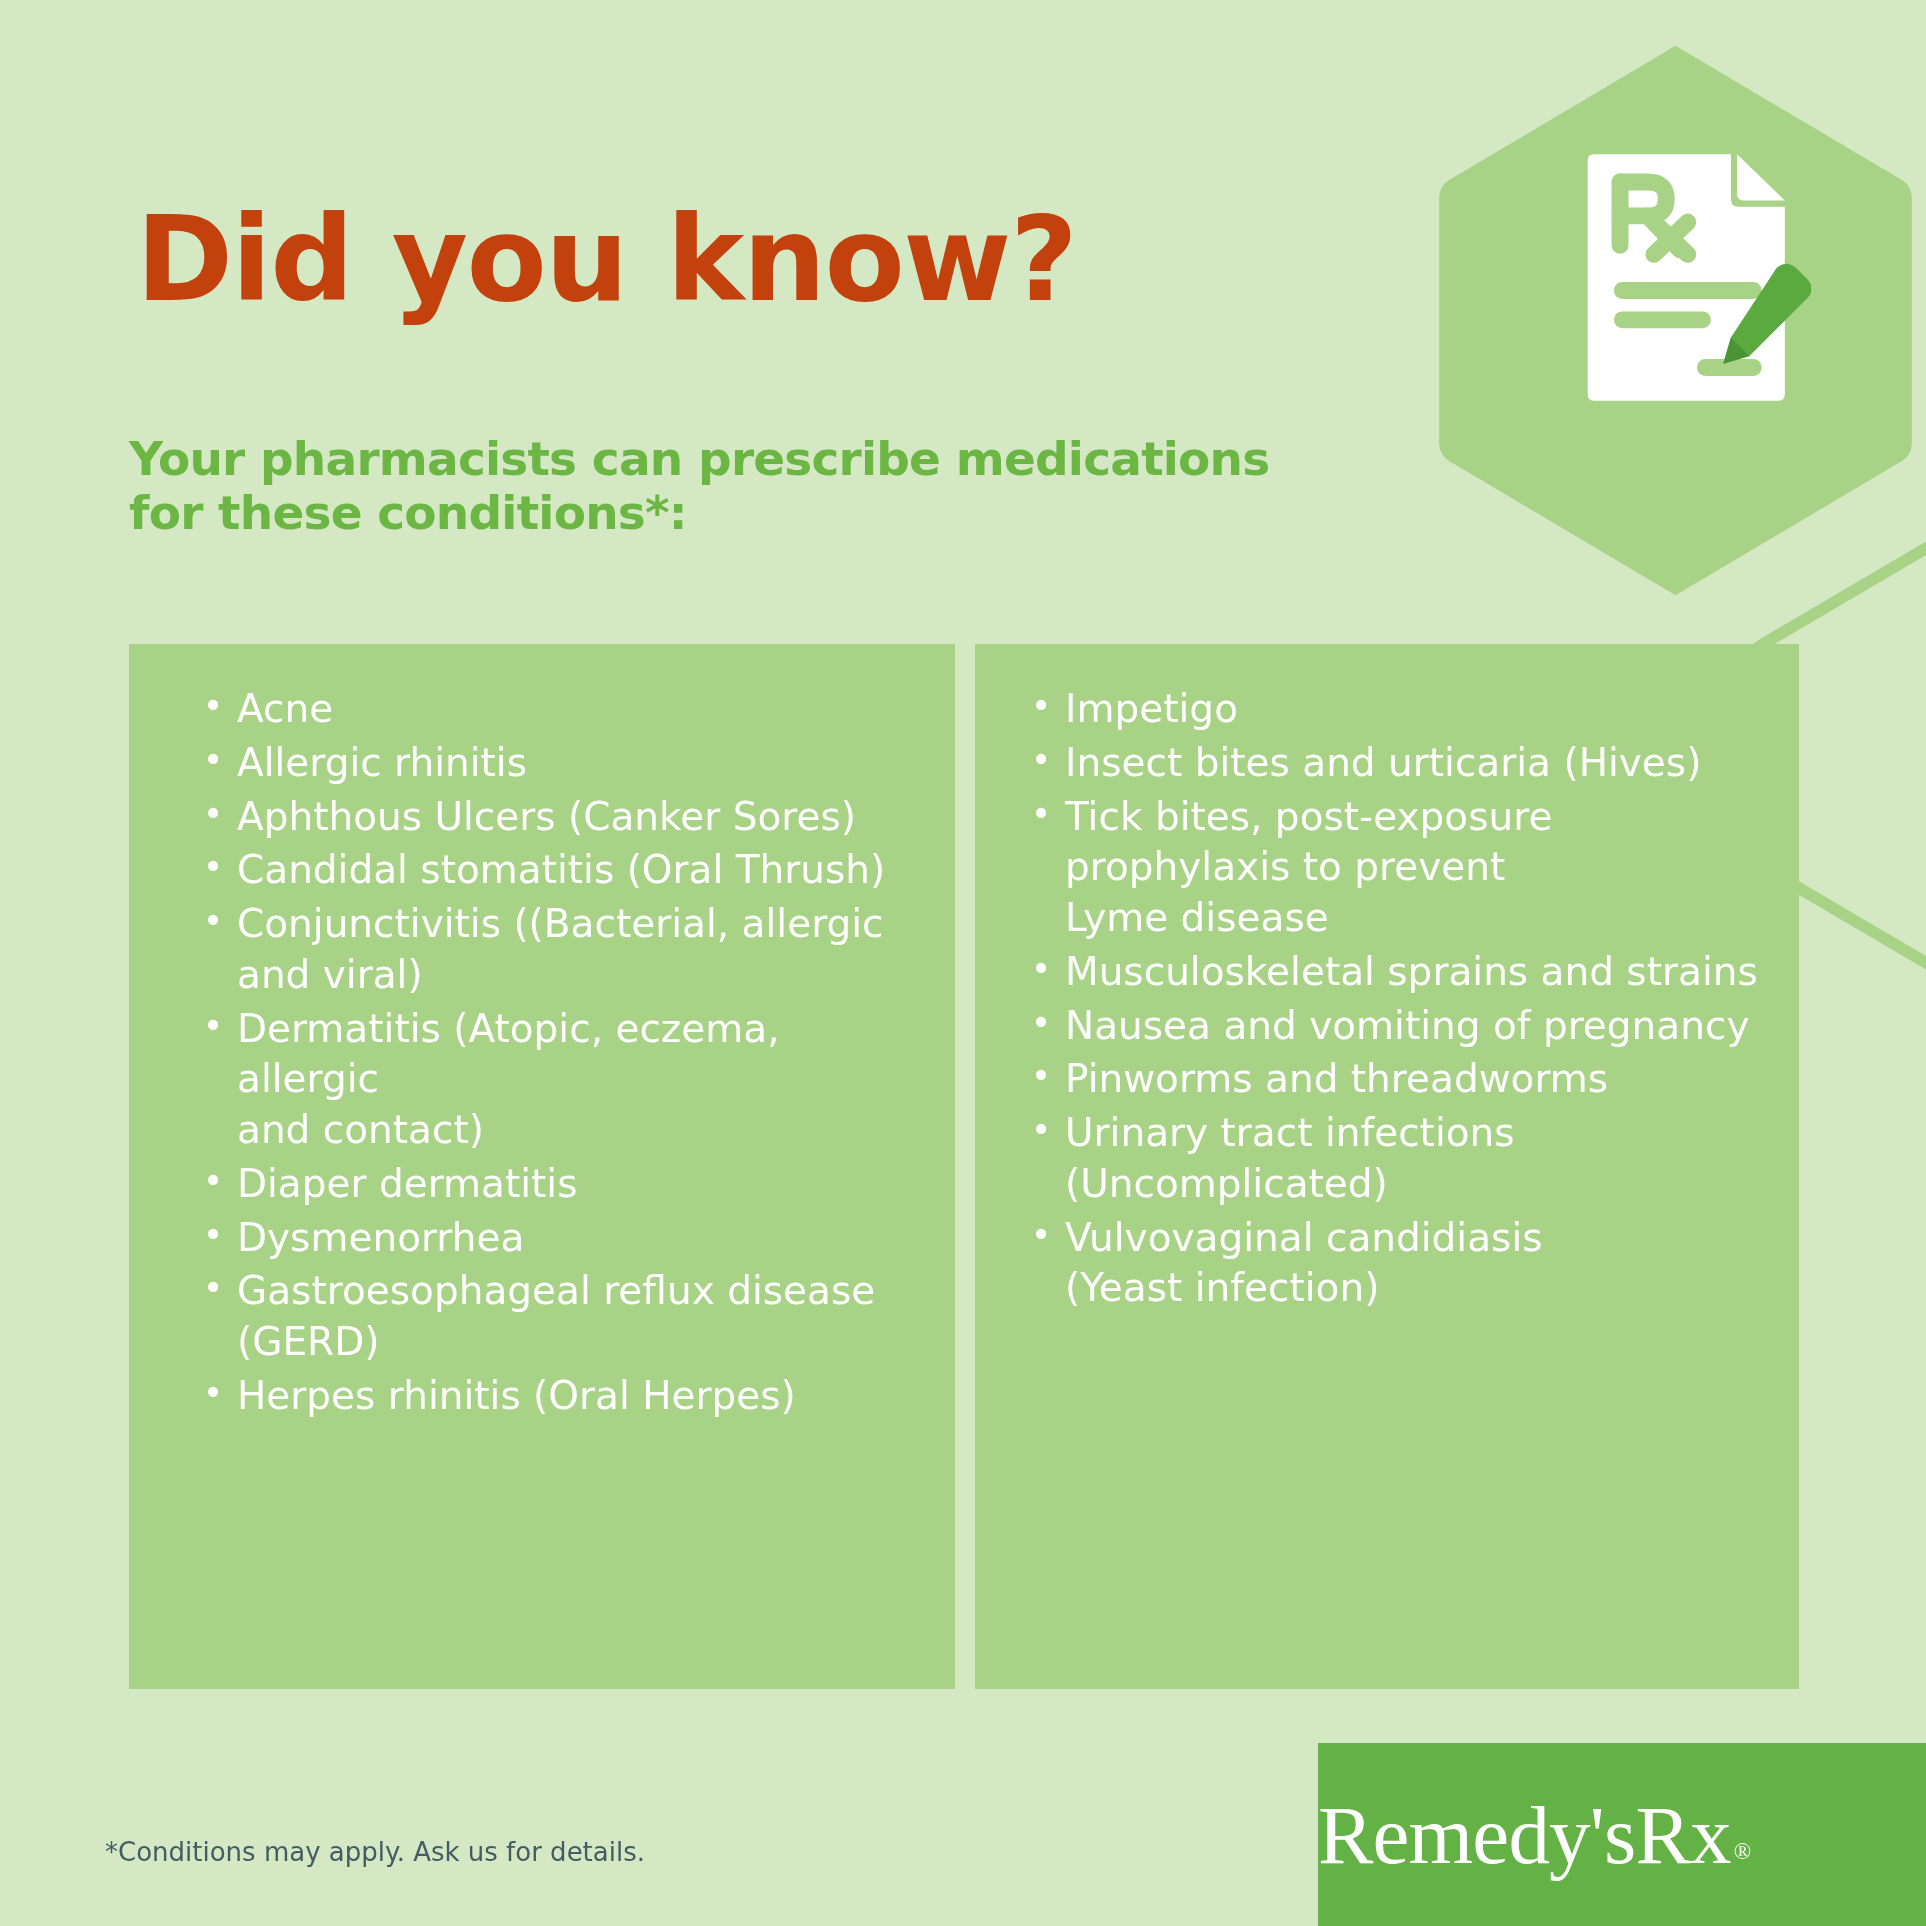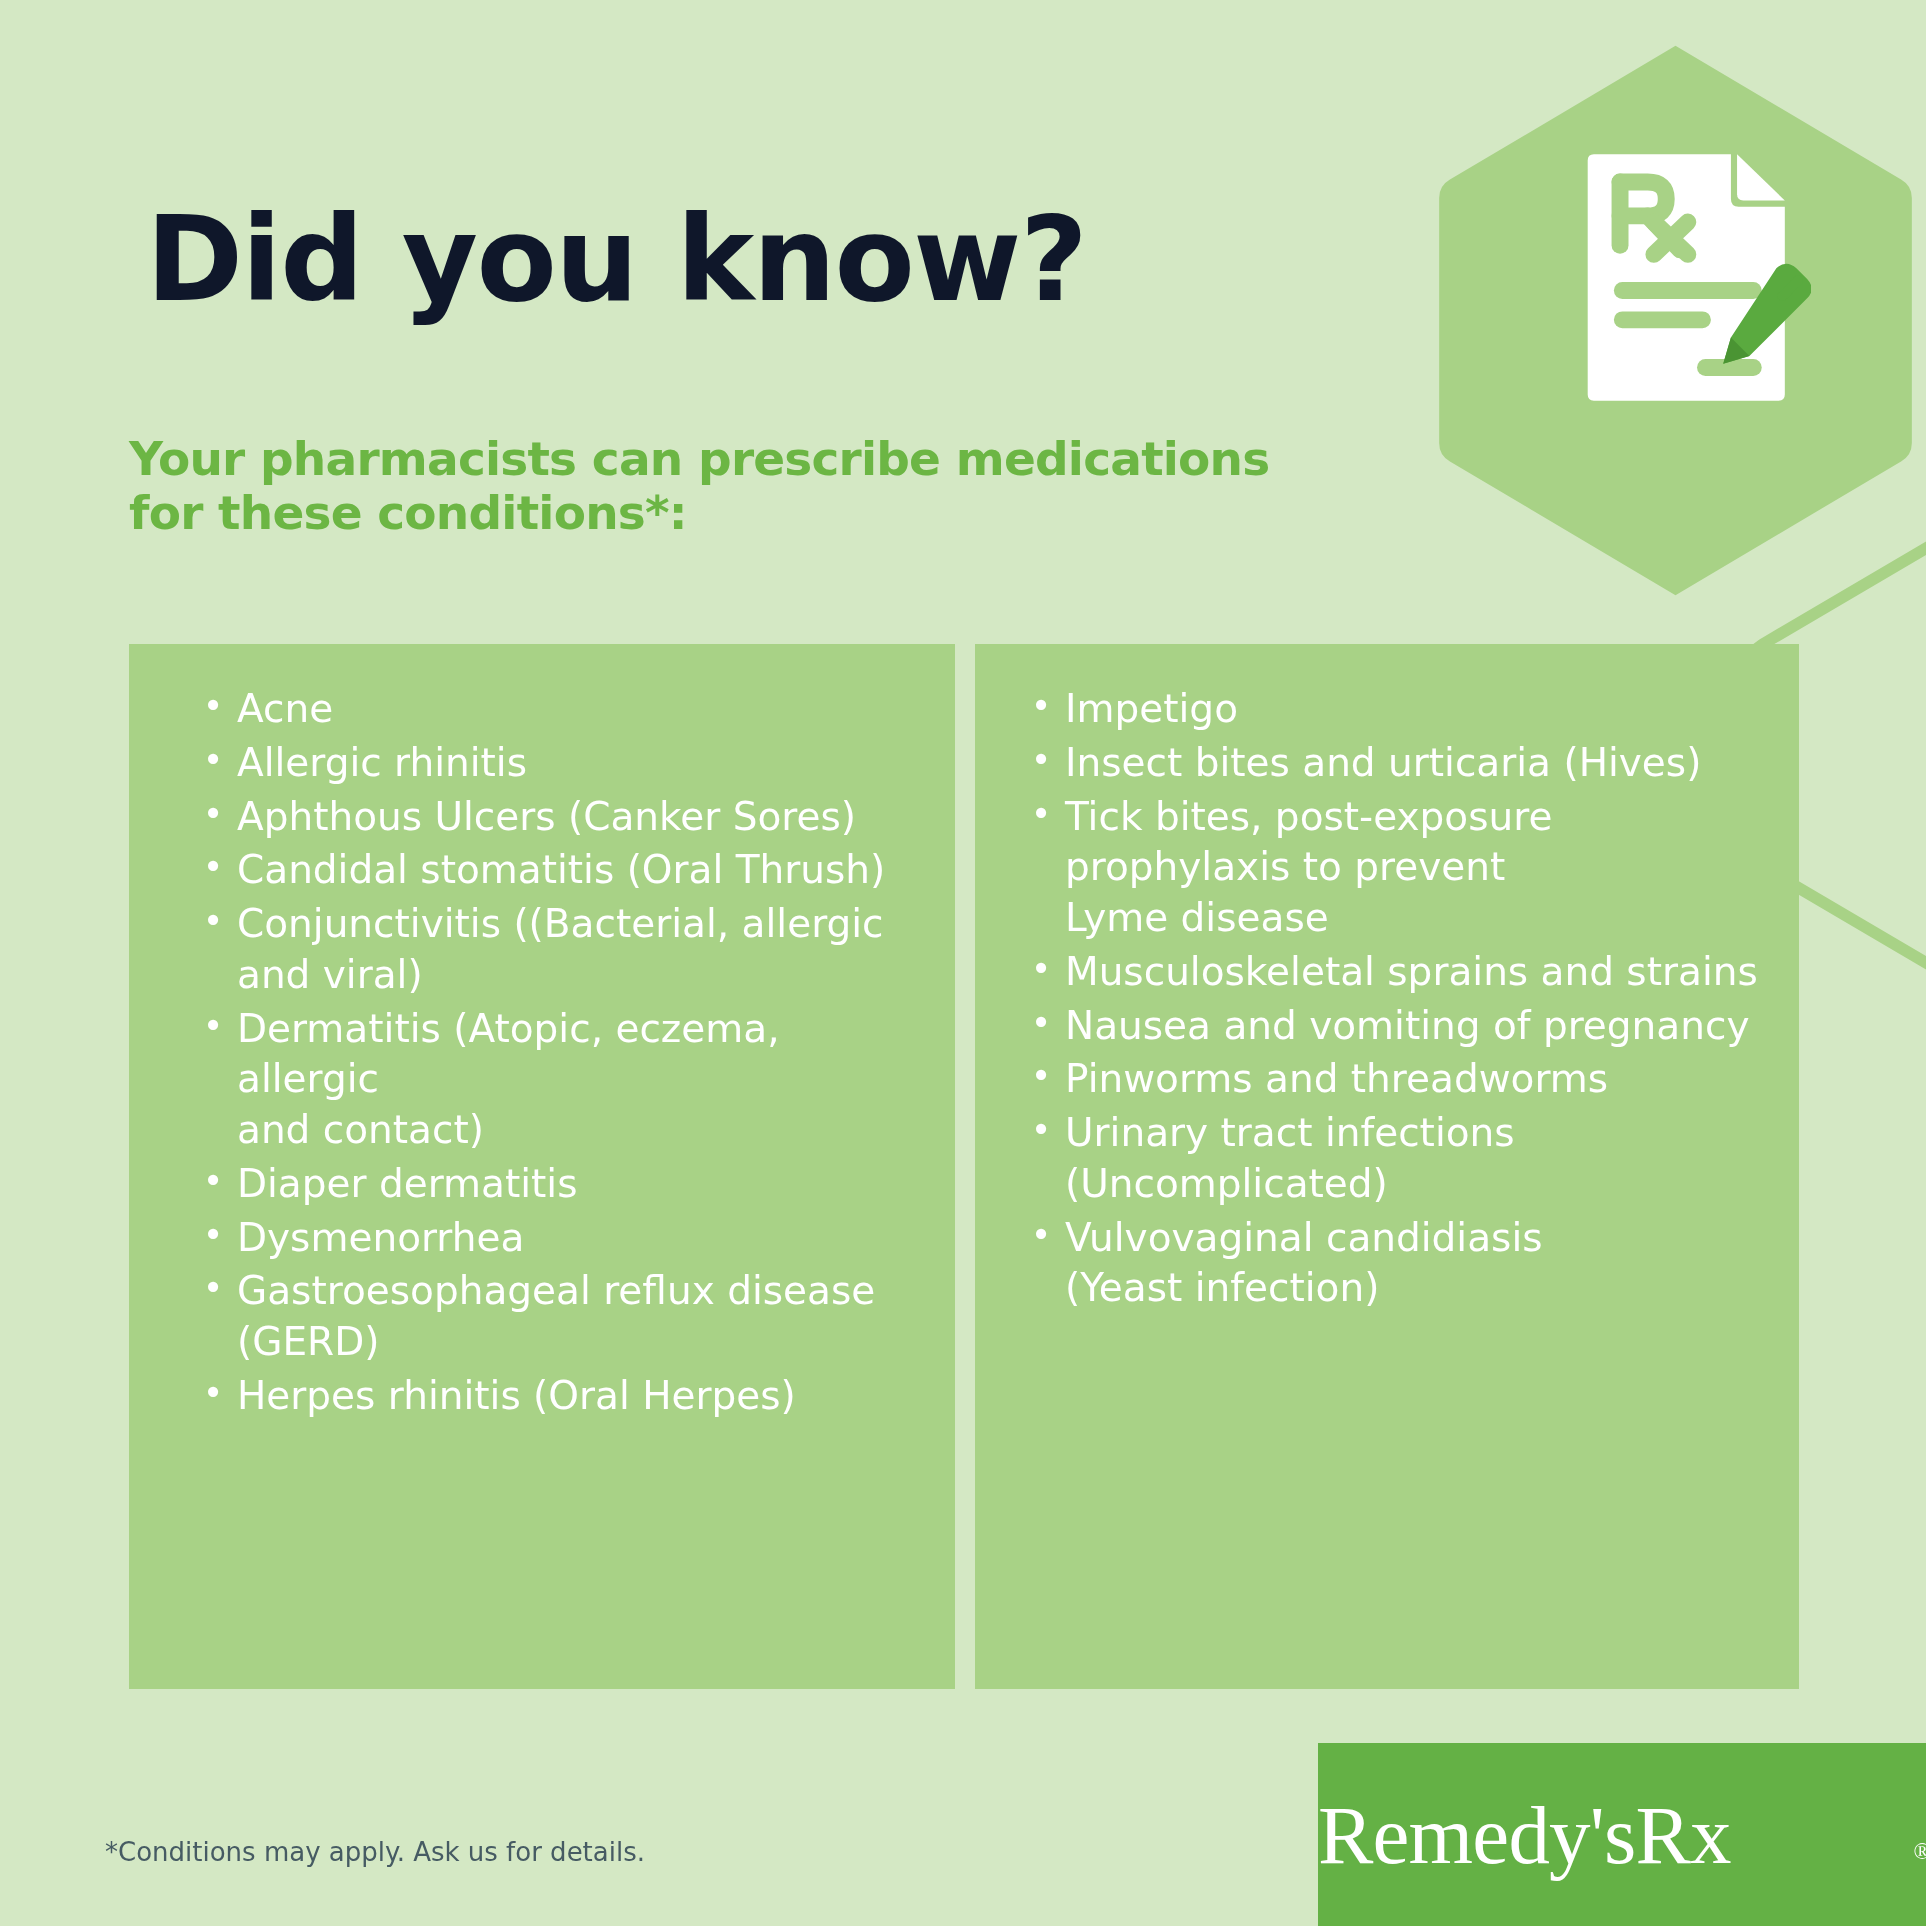--- a/index.html
+++ b/index.html
@@ -39,23 +39,23 @@
     position: absolute;
     left: 1580px;
     top: 154px;
     width: 231px;
     height: 247px;
   }
 
   
   #title {
     position: absolute;
-    left: 146px;
+    left: 136px;
     top: 123px;
-    color: #0f172a;
+    color: #c2410c;
     font-family: "DejaVu Sans", sans-serif;
     font-weight: bold;
     font-size: 117px;
     line-height: 1.0;
     letter-spacing: -1.5px;
     white-space: nowrap;
   }
   #subtitle {
     position: absolute;
     left: 129px;
@@ -129,21 +129,21 @@
     background: #64b145;
   }
   #logo-text {
     position: absolute;
     left: 0;
     top: 0;
     width: 100%;
     height: 100%;
     display: flex;
     align-items: center;
-    justify-content: space-between;
+    justify-content: flex-start;
     color: #ffffff;
     font-family: "Liberation Serif", "DejaVu Serif", serif;
     font-size: 83px;
     letter-spacing: -0.8px;
     white-space: nowrap;
   }
   #logo-reg {
     font-size: 23px;
     vertical-align: super;
     position: relative;

